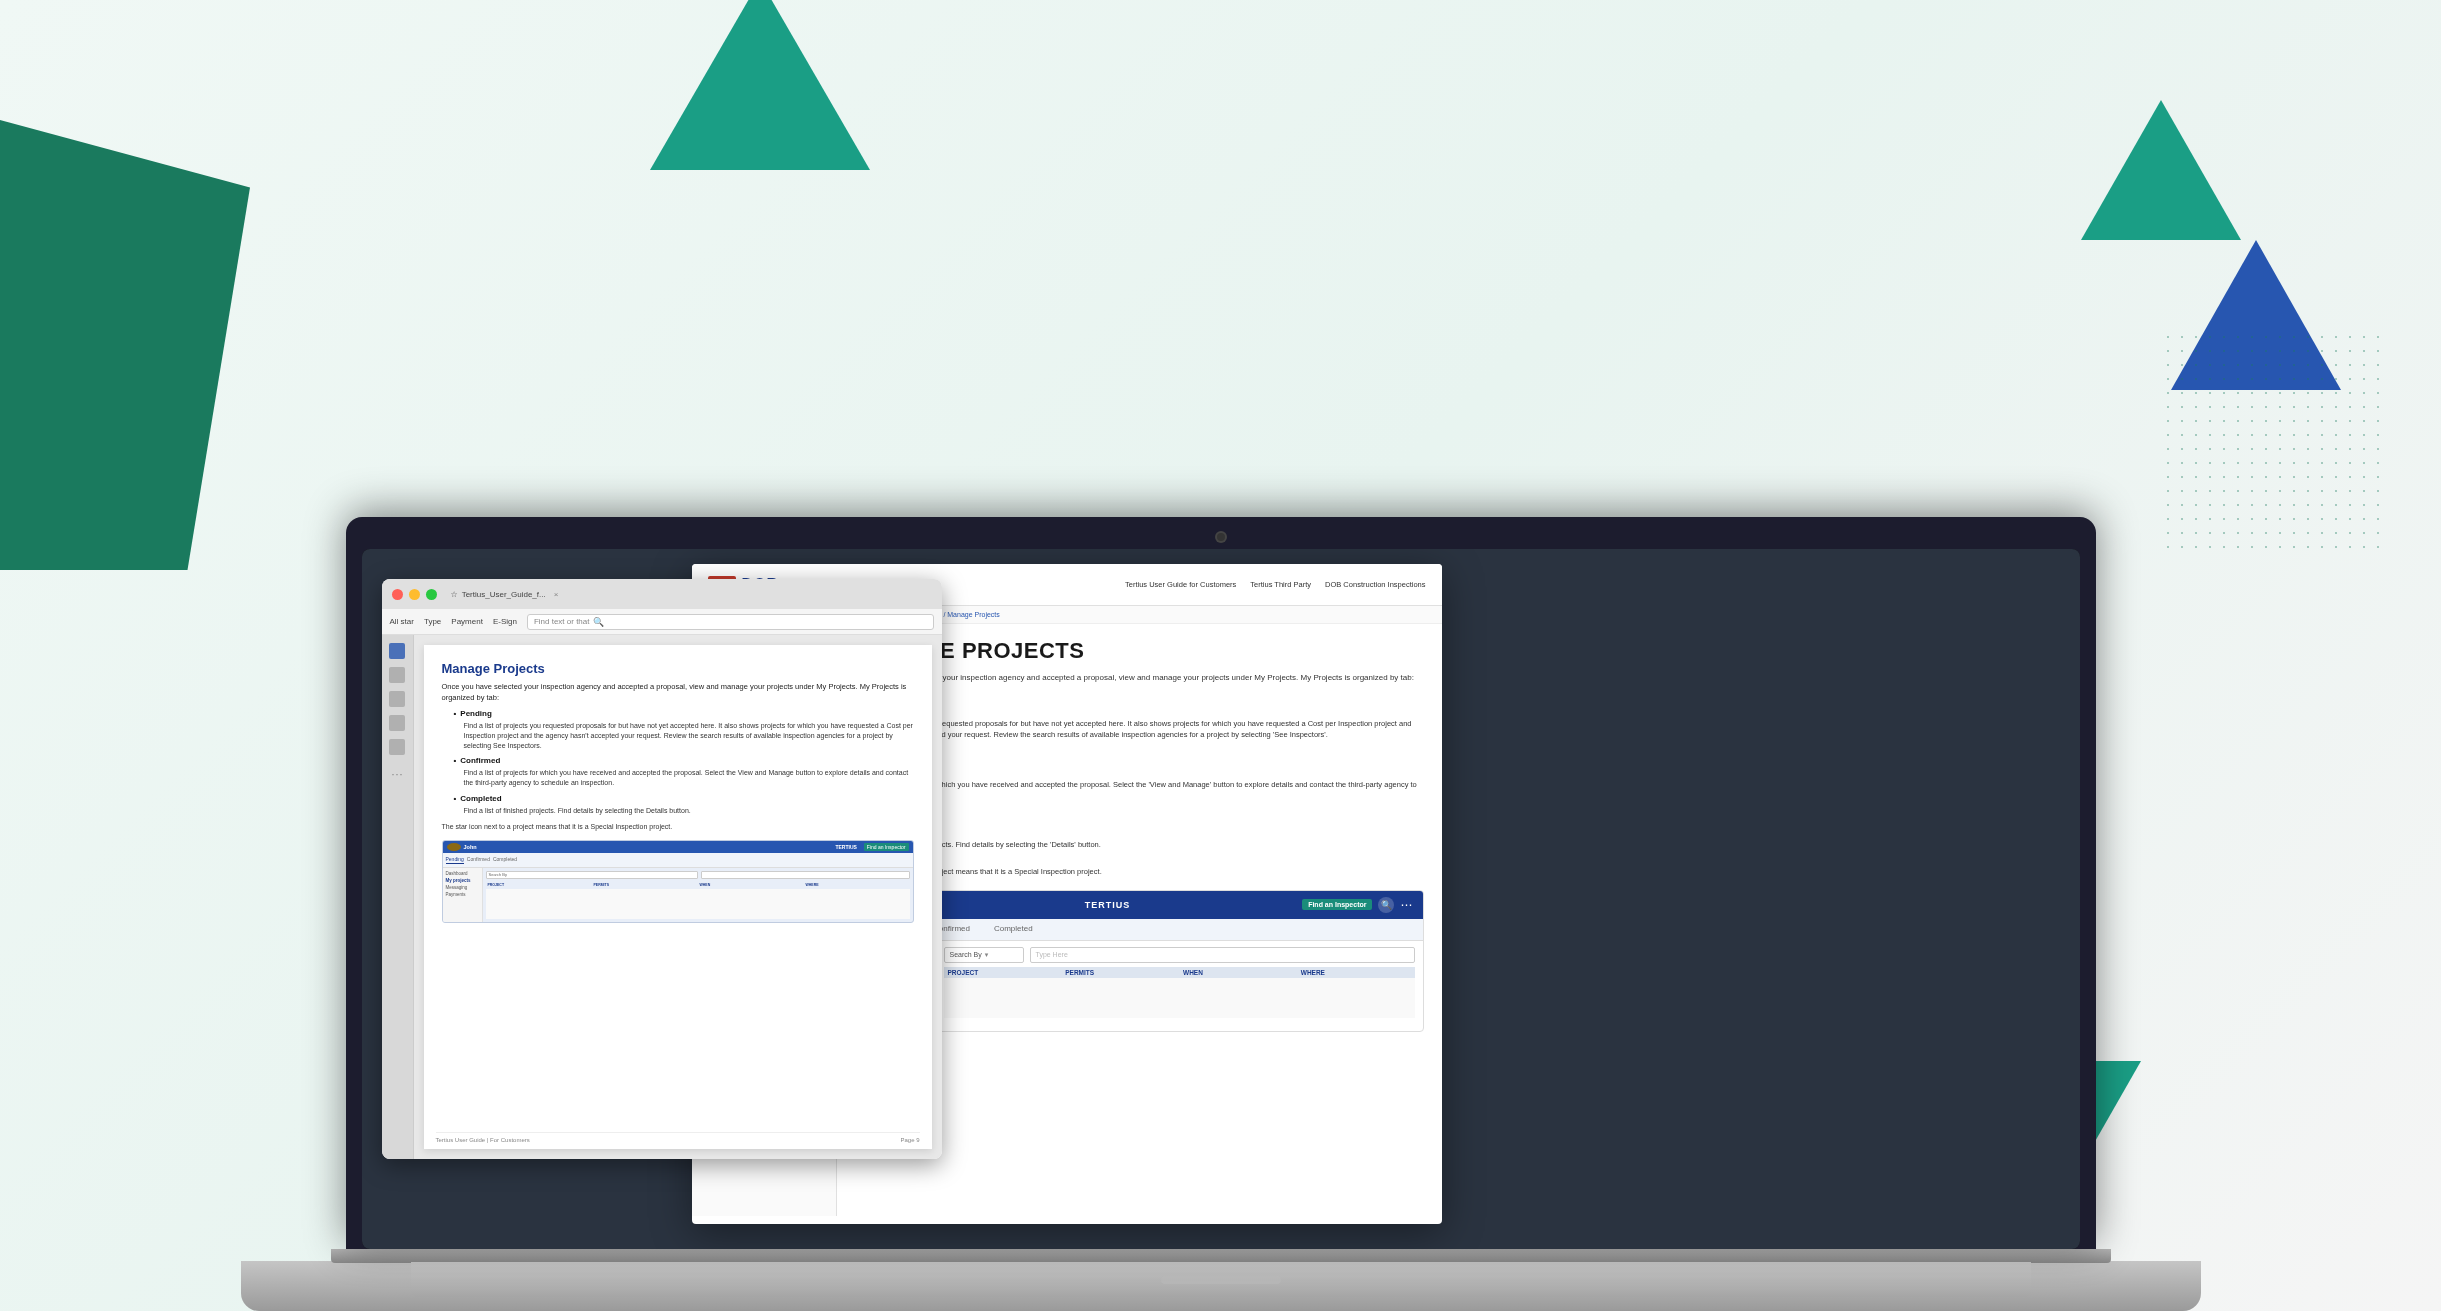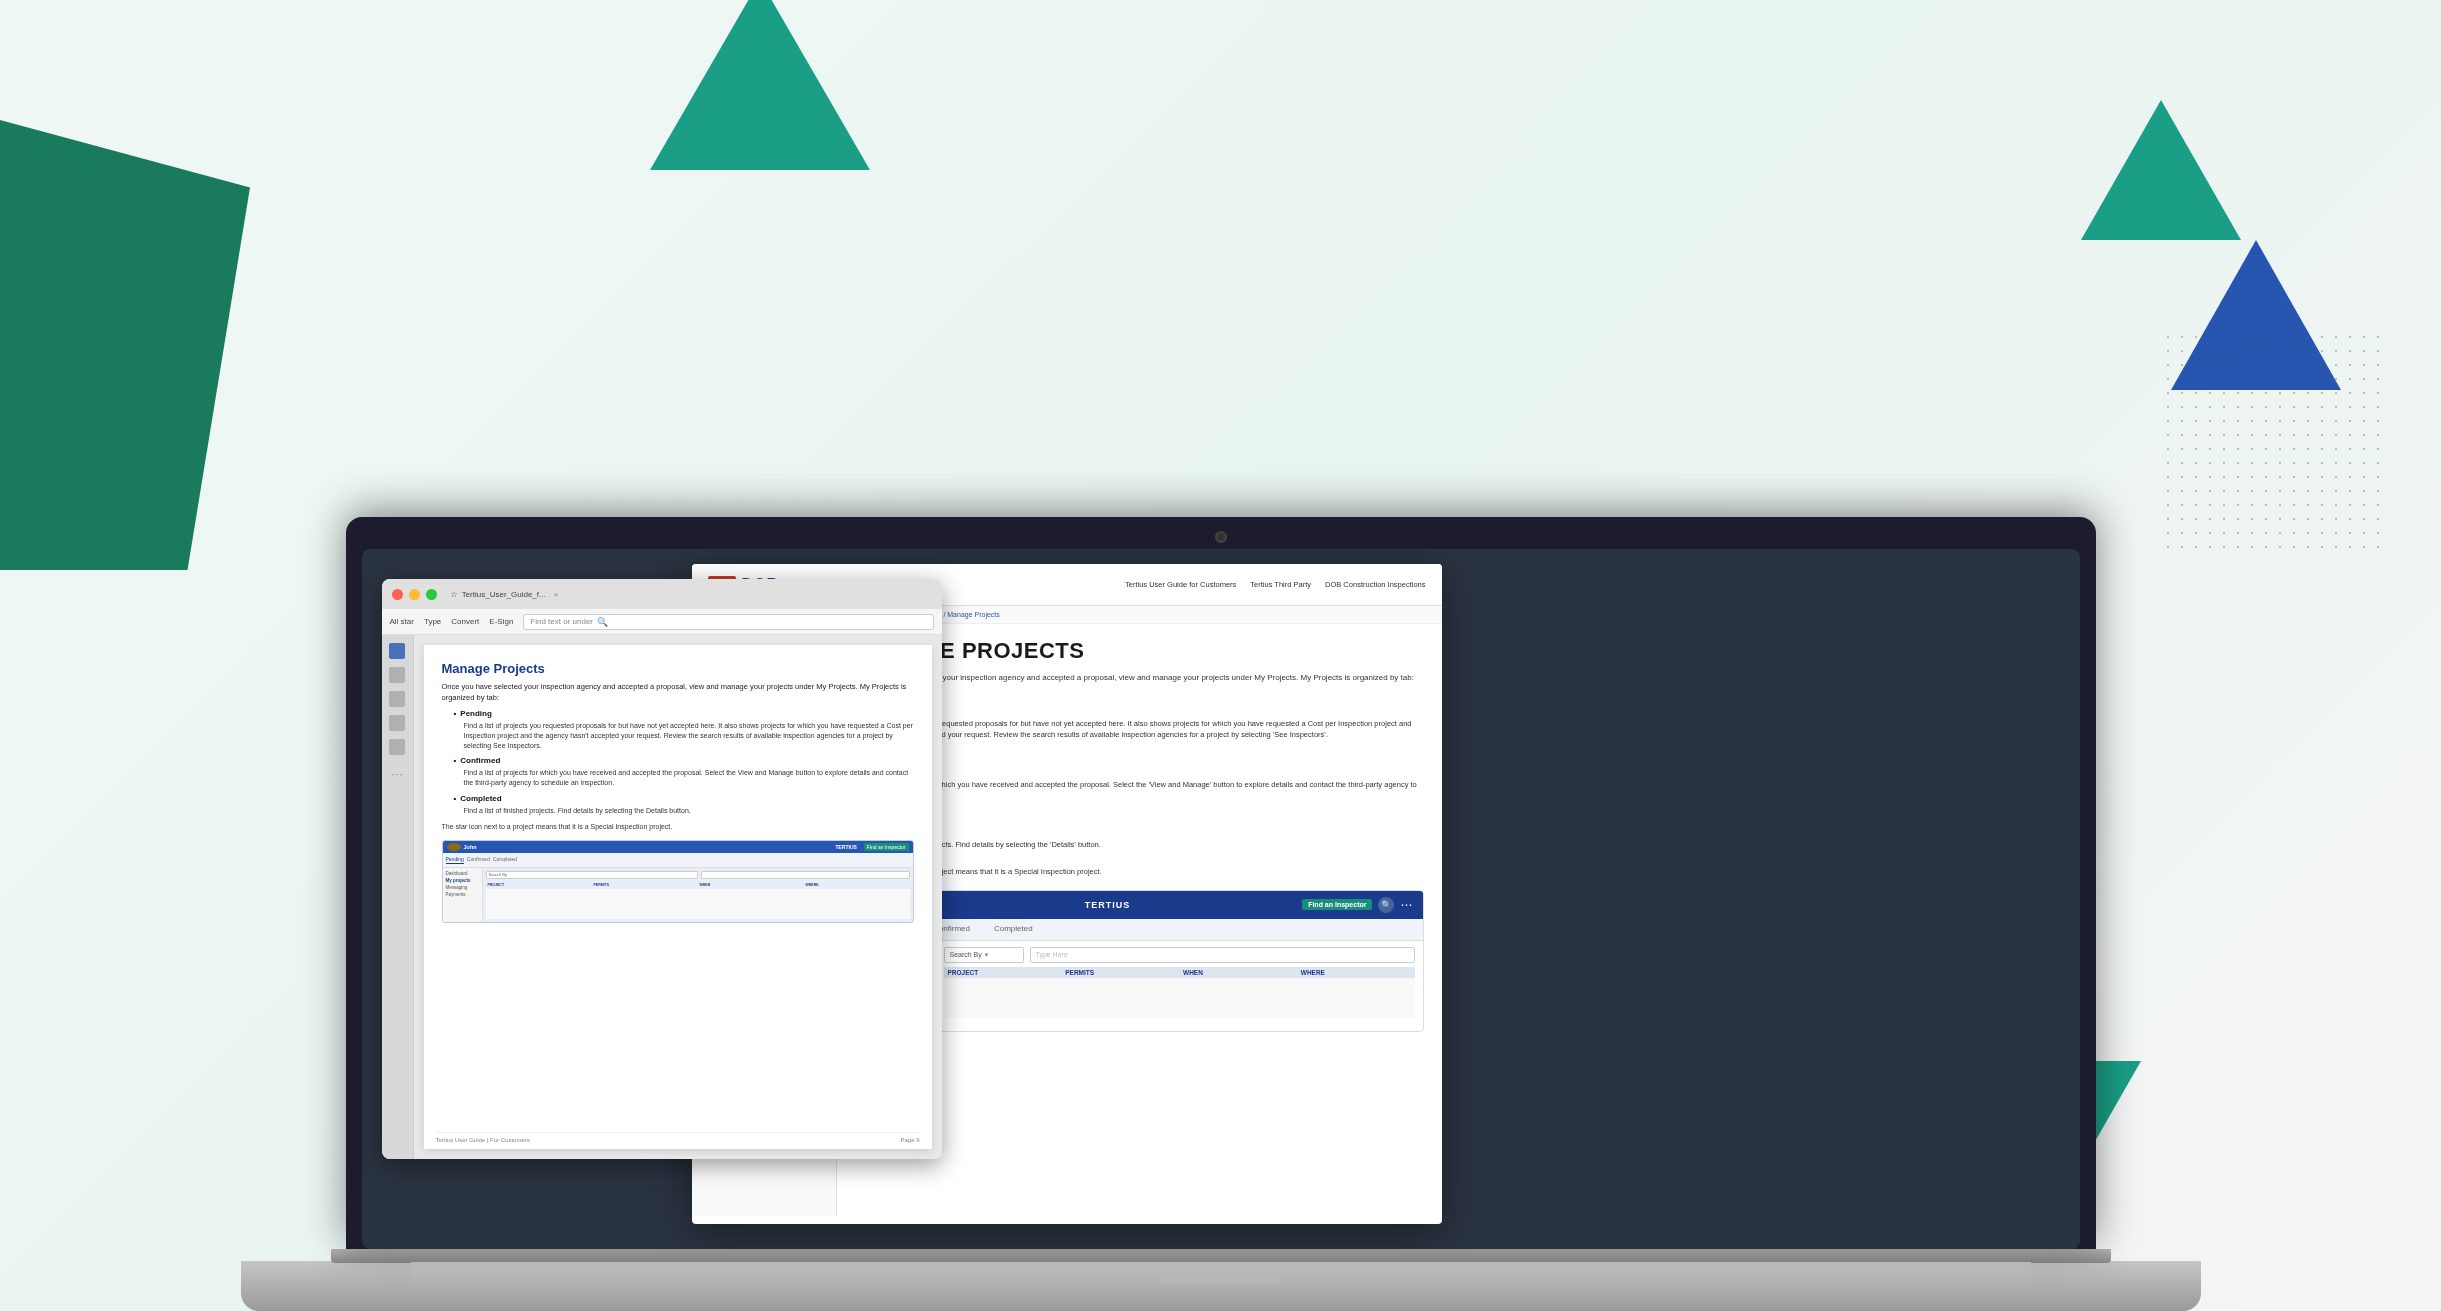--- a/index.html
+++ b/index.html
@@ -120,24 +120,24 @@
               <div style="margin-left:8px;font-size:8px;color:#444;display:flex;align-items:center;gap:4px;">
                 <span style="font-size:8px;">☆</span>
                 <span>Tertius_User_Guide_f...</span>
                 <span style="font-size:8px;margin-left:4px;color:#888;">×</span>
               </div>
             </div>
 
             <div style="background:#f5f5f5;height:26px;display:flex;align-items:center;padding:0 8px;gap:10px;border-bottom:1px solid #ddd;font-size:8px;color:#444;">
               <span>All star</span>
               <span>Type</span>
-              <span>Convert</span>
+              <span>Payment</span>
               <span>E-Sign</span>
               <div style="flex:1;height:16px;background:white;border:1px solid #ccc;border-radius:3px;display:flex;align-items:center;padding:0 6px;gap:4px;">
-                <span style="font-size:8px;color:#888;">Find text or under</span>
+                <span style="font-size:8px;color:#888;">Find text or that</span>
                 <span style="font-size:9px;color:#888;">🔍</span>
               </div>
             </div>
 
             <div style="display:flex;height:calc(100% - 56px);">
 
               <div style="width:32px;background:#d8d8d8;border-right:1px solid #ccc;display:flex;flex-direction:column;align-items:center;padding:8px 0;gap:8px;">
                 <div style="width:16px;height:16px;background:#2756b0;border-radius:2px;opacity:0.8;"></div>
                 <div style="width:16px;height:16px;background:#888;border-radius:2px;opacity:0.5;"></div>
                 <div style="width:16px;height:16px;background:#888;border-radius:2px;opacity:0.5;"></div>

